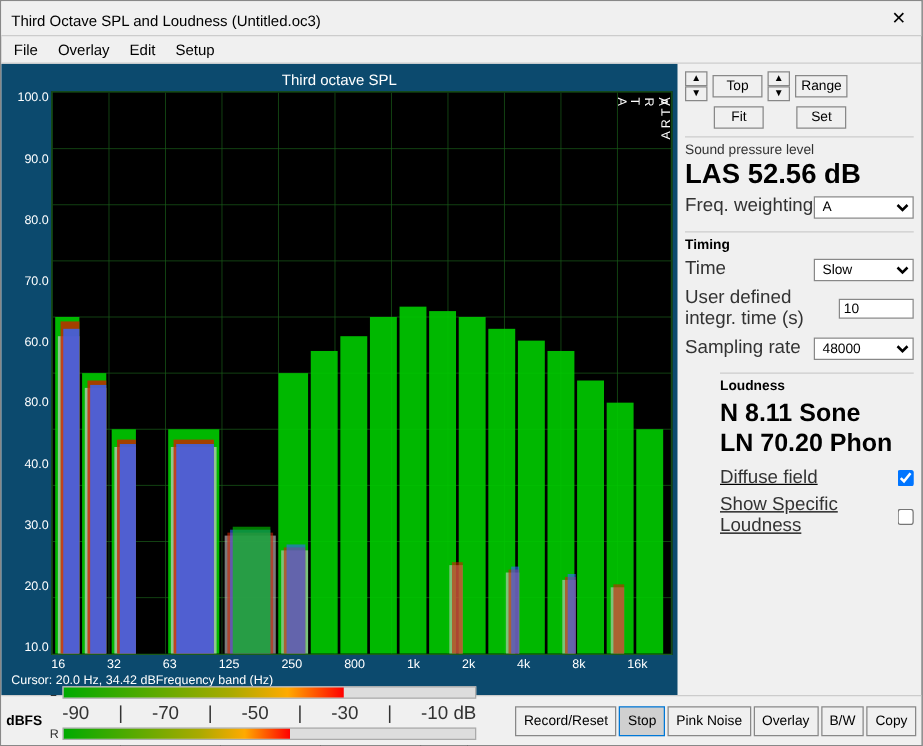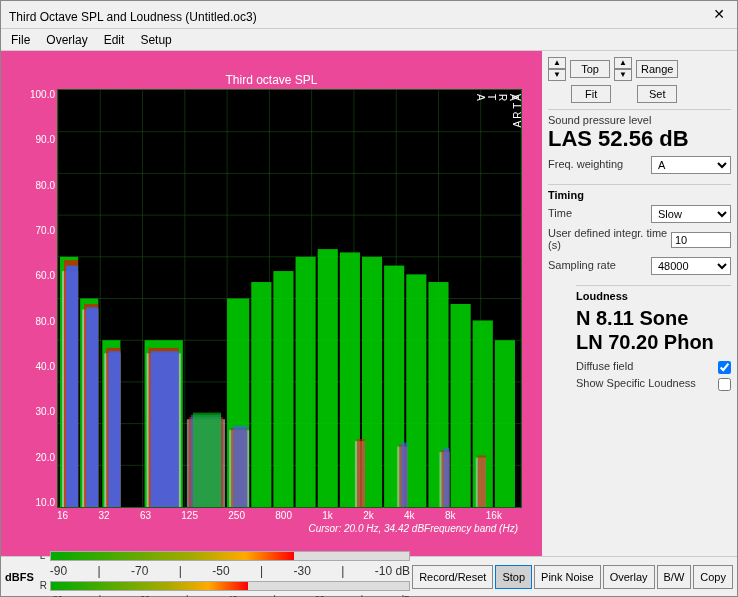--- a/index.html
+++ b/index.html
@@ -60,23 +60,23 @@
     }
     .main-content {
       display: flex;
       flex: 1;
       overflow: hidden;
     }
     .chart-area {
       flex: 1;
       display: flex;
       flex-direction: column;
-      background: #ec4899;
+      background: #0c4a6e;
       position: relative;
-      padding: 20px;
+      padding: 4px;
     }
     .chart-title {
       color: white;
       text-align: center;
       font-size: 12px;
       padding: 2px 0;
     }
     .chart-wrapper {
       flex: 1;
       position: relative;
@@ -165,21 +165,21 @@
       font-size: 11px;
       color: #333;
     }
     .spl-value {
       font-size: 22px;
       font-weight: bold;
       color: #000;
       line-height: 1.2;
     }
     .row-label {
-      font-size: 11px;
+      font-size: 15px;
       color: #333;
       margin-bottom: 2px;
     }
     .select-control {
       width: 80px;
       font-size: 11px;
       border: 1px solid #888;
       background: white;
       padding: 1px 2px;
     }
@@ -212,20 +212,21 @@
     .loudness-value {
       font-size: 20px;
       font-weight: bold;
       line-height: 1.2;
     }
     .checkbox-row {
       display: flex;
       justify-content: space-between;
       align-items: center;
       margin-bottom: 3px;
+      text-decoration: underline;
     }
     .bottom-bar {
       display: flex;
       align-items: center;
       height: 40px;
       background: #f0f0f0;
       border-top: 1px solid #ccc;
       padding: 2px 4px;
       gap: 2px;
     }
@@ -237,20 +238,21 @@
     .level-meter {
       flex: 1;
       display: flex;
       flex-direction: column;
       gap: 2px;
     }
     .bottom-buttons {
       display: flex;
       gap: 2px;
       align-items: center;
+      margin-left: 29px;
     }
     .bottom-btn {
       padding: 3px 6px;
       border: 1px solid #888;
       background: #f0f0f0;
       cursor: pointer;
       font-size: 11px;
       height: 24px;
     }
     .bottom-btn.stop-btn {
@@ -387,21 +389,21 @@
         <span>125</span>
         <span>250</span>
         <span>800</span>
         <span>1k</span>
         <span>2k</span>
         <span>4k</span>
         <span>8k</span>
         <span>16k</span>
       </div>
 
-      <div style="display:flex;justify-content:flex-end;color:white;font-size:10px;padding:2px 4px;font-style:italic;">
+      <div style="display:flex;justify-content:flex-start;color:white;font-size:10px;padding:2px 4px;">
         <span>Cursor:  20.0 Hz, 34.42 dB</span>
         <span>Frequency band (Hz)</span>
       </div>
     </div>
 
     <div class="right-panel">
 
       <div class="top-controls">
         <div class="control-group">
           <div style="display:flex;align-items:center;gap:4px;">
@@ -476,21 +478,21 @@
     <span class="dbfs-label">dBFS</span>
     <div class="level-meter">
 
       <div style="display:flex;align-items:center;height:12px;">
         <span style="width:10px;font-size:10px;color:#333;">L</span>
         <div style="flex:1;height:10px;background:#ddd;border:1px solid #aaa;position:relative;">
           <div style="height:100%;background:linear-gradient(to right,#00aa00 0%,#aaaa00 60%,#ffaa00 80%,#ff0000 100%);width:68%;"></div>
         </div>
       </div>
 
-      <div style="display:flex;font-size:12px;color:#333;padding-left:10px;">
+      <div style="display:flex;font-size:15px;color:#333;padding-left:10px;">
         <div style="flex:1;display:flex;justify-content:space-between;">
           <span>-90</span>
           <span>|</span>
           <span>-70</span>
           <span>|</span>
           <span>-50</span>
           <span>|</span>
           <span>-30</span>
           <span>|</span>
           <span>-10 dB</span>

